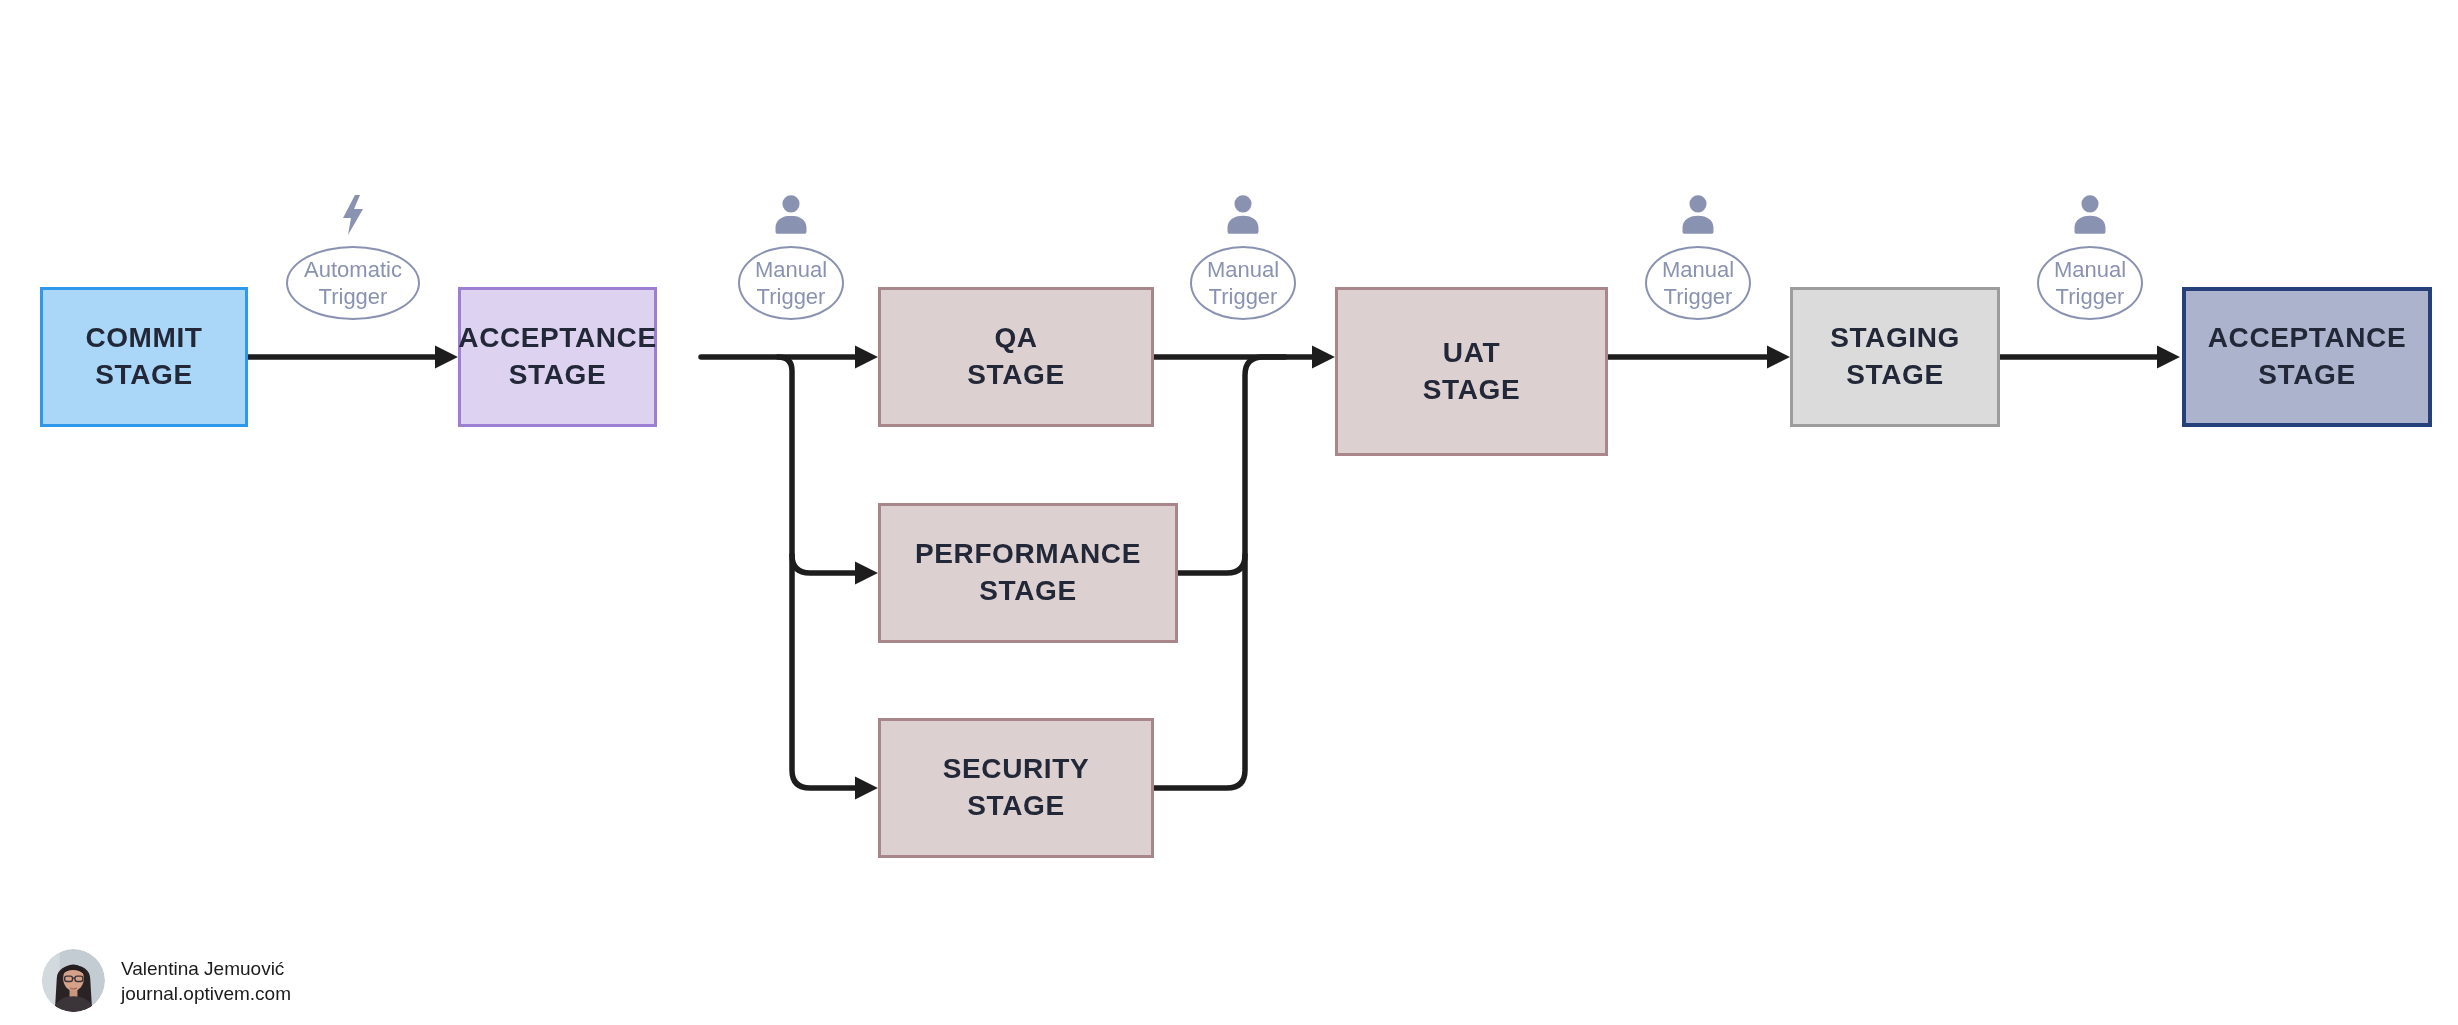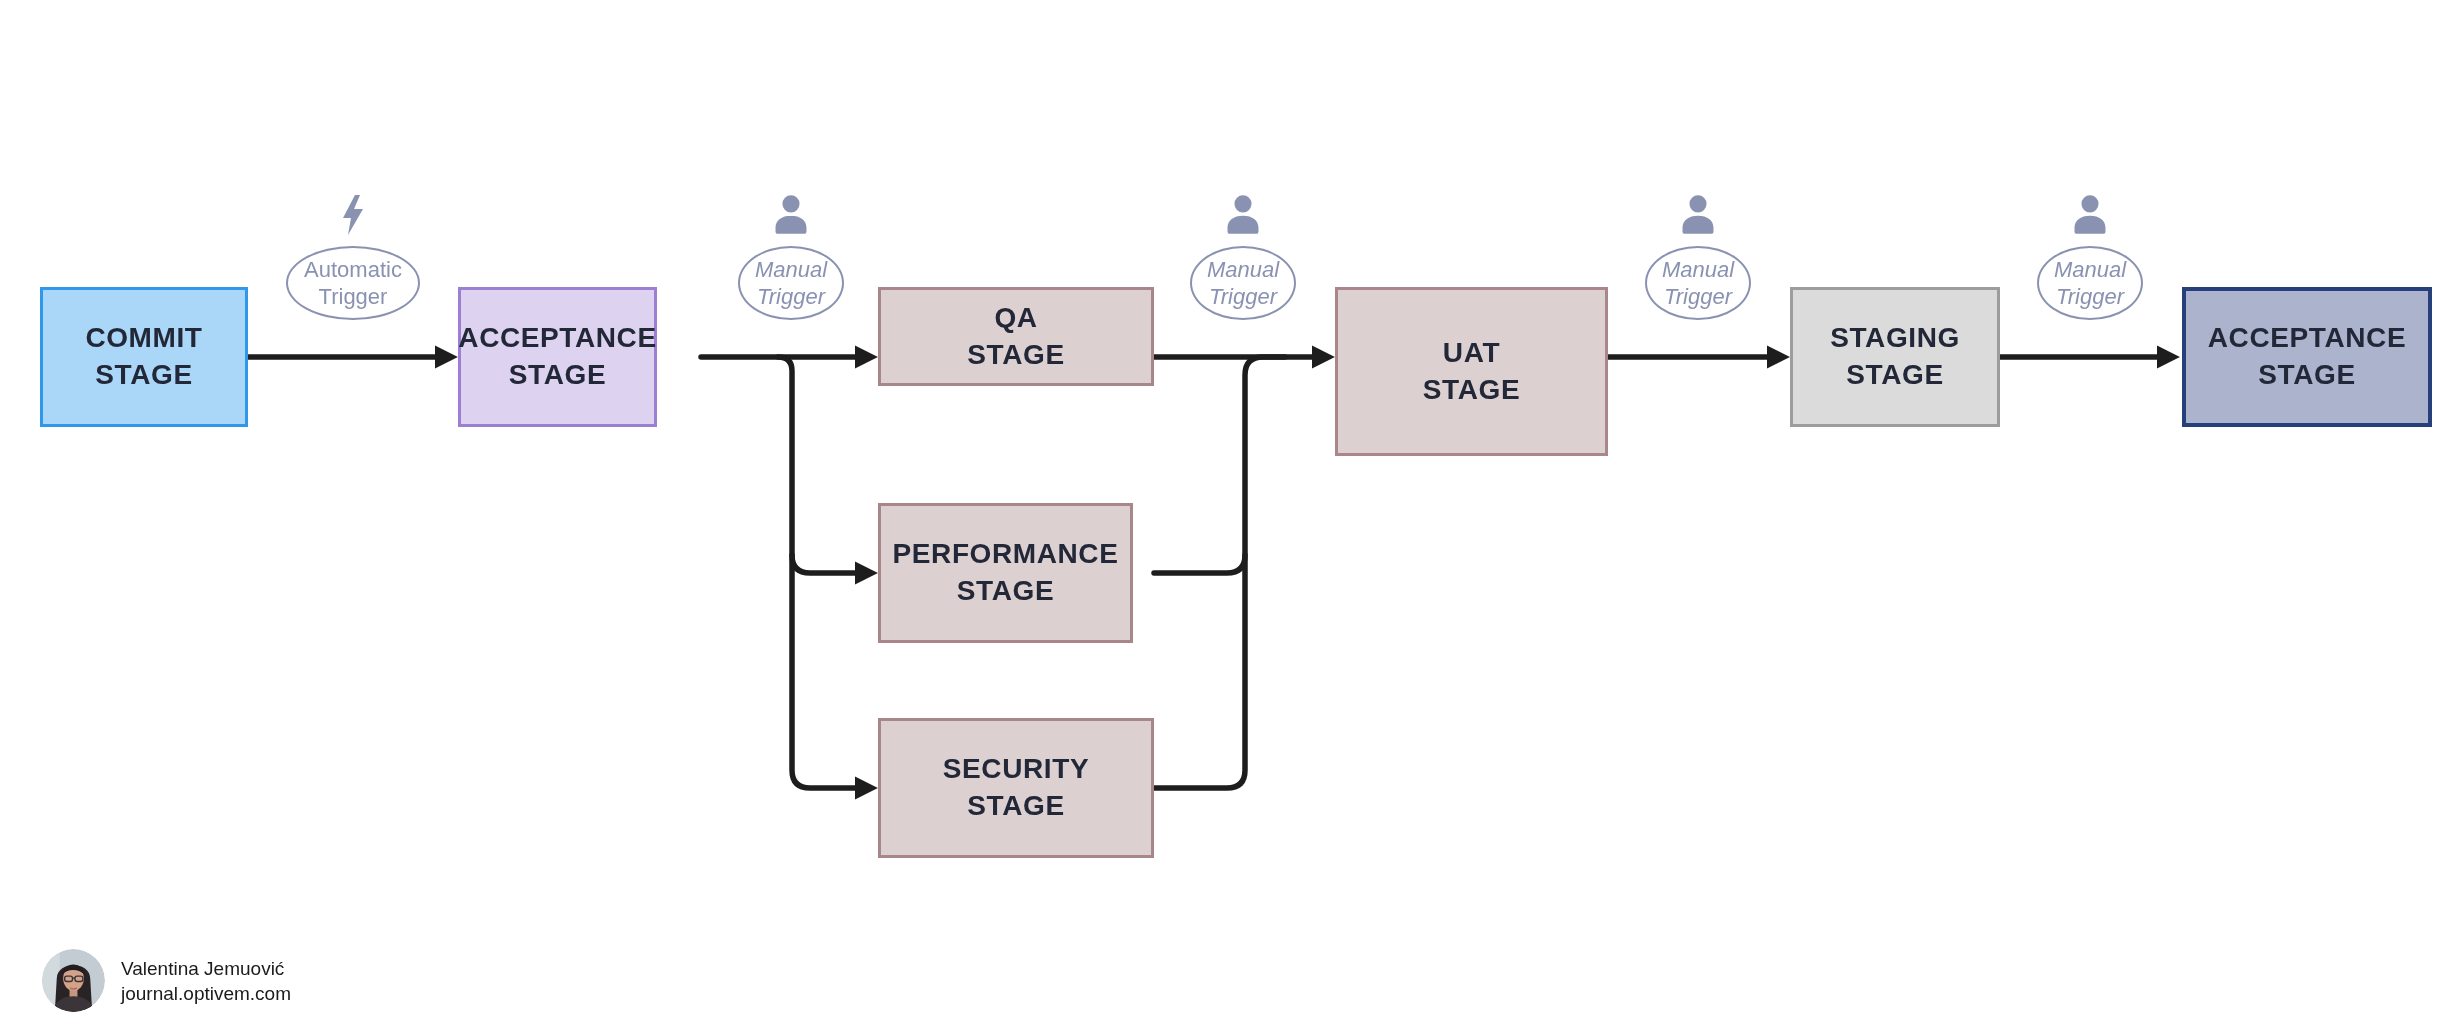--- a/index.html
+++ b/index.html
@@ -18,40 +18,40 @@
 
   .stage{
     position:absolute;box-sizing:border-box;
     display:flex;align-items:center;justify-content:center;
     text-align:center;font-weight:700;font-size:28px;line-height:1.32;
     letter-spacing:0.6px;color:var(--stage_text,#232839);
     white-space:pre-line;
   }
   .stage-commit{left:40px;top:287px;width:208px;height:140px;background:var(--commit_fill,#AAD6F7);border:3.5px solid var(--commit_border,#2F98EA);}
   .stage-acceptance{left:458px;top:287px;width:199px;height:140px;background:var(--acceptance_fill,#DDD3F1);border:3.5px solid var(--acceptance_border,#9C7ED2);}
-  .stage-qa{left:878px;top:287px;width:276px;height:99px;background:var(--test_fill,#DDD0D0);border:3.5px solid var(--test_border,#A98689);}
-  .stage-performance{left:878px;top:503px;width:255px;height:140px;background:var(--test_fill,#DDD0D0);border:3.5px solid var(--test_border,#A98689);}
+  .stage-qa{left:878px;top:287px;width:276px;height:140px;background:var(--test_fill,#DDD0D0);border:3.5px solid var(--test_border,#A98689);}
+  .stage-performance{left:878px;top:503px;width:300px;height:140px;background:var(--test_fill,#DDD0D0);border:3.5px solid var(--test_border,#A98689);}
   .stage-security{left:878px;top:718px;width:276px;height:140px;background:var(--test_fill,#DDD0D0);border:3.5px solid var(--test_border,#A98689);}
   .stage-uat{left:1335px;top:287px;width:273px;height:169px;background:var(--test_fill,#DDD0D0);border:3.5px solid var(--test_border,#A98689);}
   .stage-staging{left:1790px;top:287px;width:210px;height:140px;background:var(--staging_fill,#DBDBDB);border:3.5px solid var(--staging_border,#9D9D9D);text-align:center;}
   .stage-production{left:2182px;top:287px;width:250px;height:140px;background:var(--production_fill,#ABB3CD);border:4px solid var(--production_border,#26407C);}
 
   .trigger{
     position:absolute;top:194px;display:flex;flex-direction:column;align-items:center;
   }
   .trigger .ticon{height:42px;margin-bottom:10px;}
   .trigger .ticon *{fill:var(--trigger,#8A92B2);}
   .bubble{
     box-sizing:border-box;height:74px;border-radius:50%;
     border:2.5px solid var(--trigger,#8A92B2);background:#ffffff;
     display:flex;align-items:center;justify-content:center;text-align:center;
     color:var(--trigger,#8A92B2);font-size:22px;line-height:1.25;white-space:pre-line;
   }
   .bubble-auto{width:134px;}
-  .bubble-manual{width:106px;font-style:italic;}
+  .bubble-manual{width:106px;}
   .trigger-1{left:286px;}
   .trigger-2{left:738px;}
   .trigger-3{left:1190px;}
   .trigger-4{left:1645px;}
   .trigger-5{left:2037px;}
 
   .credit{position:absolute;left:42px;top:949px;display:flex;align-items:center;}
   .avatar{width:63px;height:63px;border-radius:50%;flex:0 0 auto;}
   .credit-text{margin-left:16px;font-size:19px;line-height:25px;color:var(--credit_text,#1B1B1B);}
 </style>

